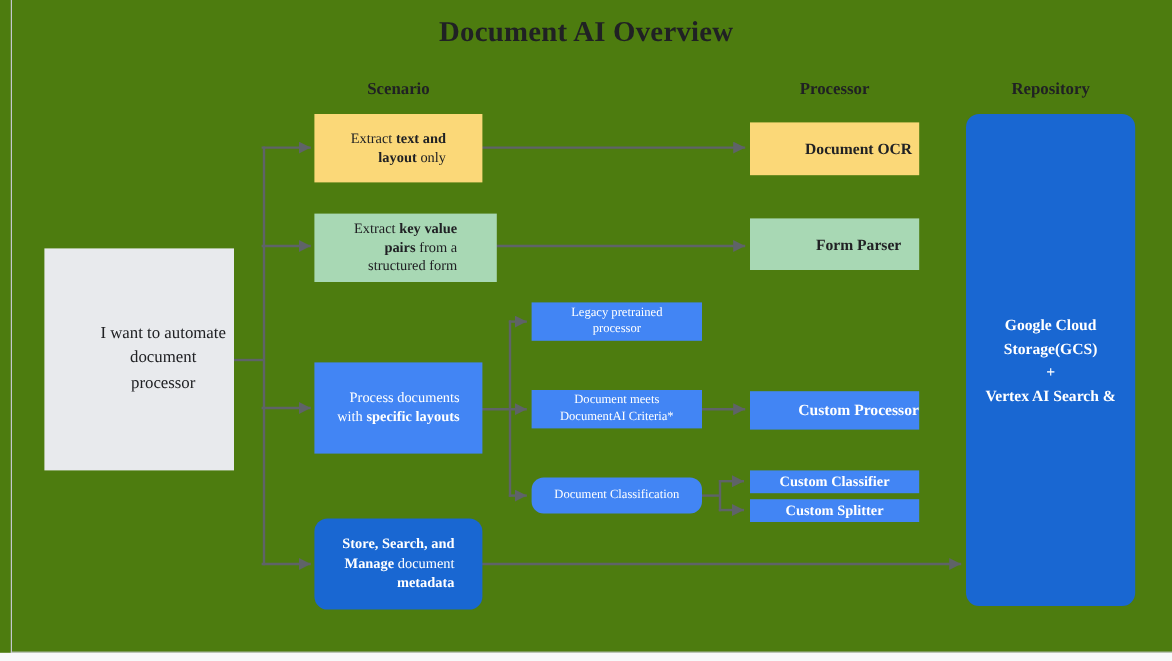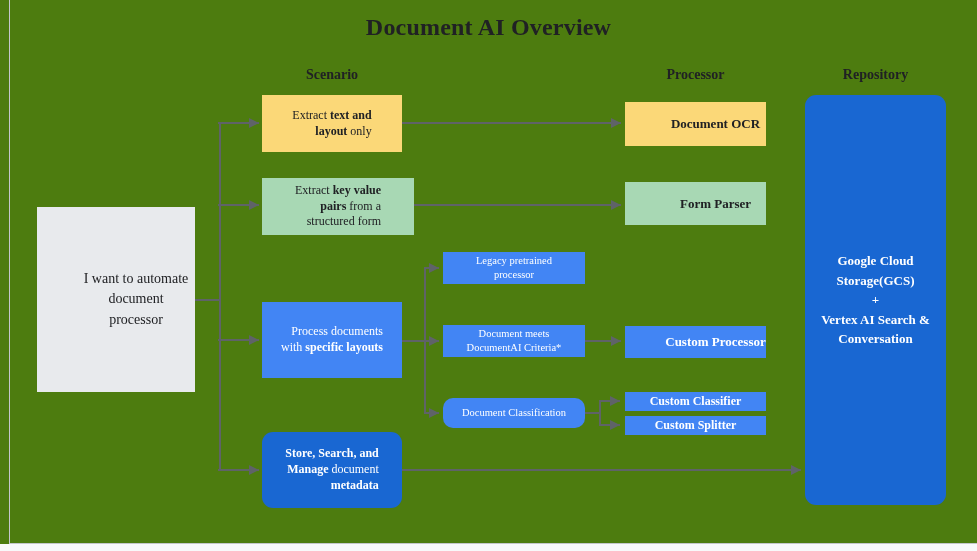--- a/index.html
+++ b/index.html
@@ -158,17 +158,16 @@
   <div class="node blue procS" style="left:625px;top:416px;width:141px;height:19px;">
     <span>Custom Splitter</span>
   </div>
 
   <div class="node darkblue repoT" style="left:805px;top:95px;width:141px;height:410px;">
     <div>
       <span class="ln">Google Cloud</span>
       <span class="ln">Storage(GCS)</span>
       <span class="ln">+</span>
       <span class="ln">Vertex AI Search &amp;</span>
-      <span class="ln">Conversation</span>
     </div>
   </div>
 
 </div>
 
 </body></html>

